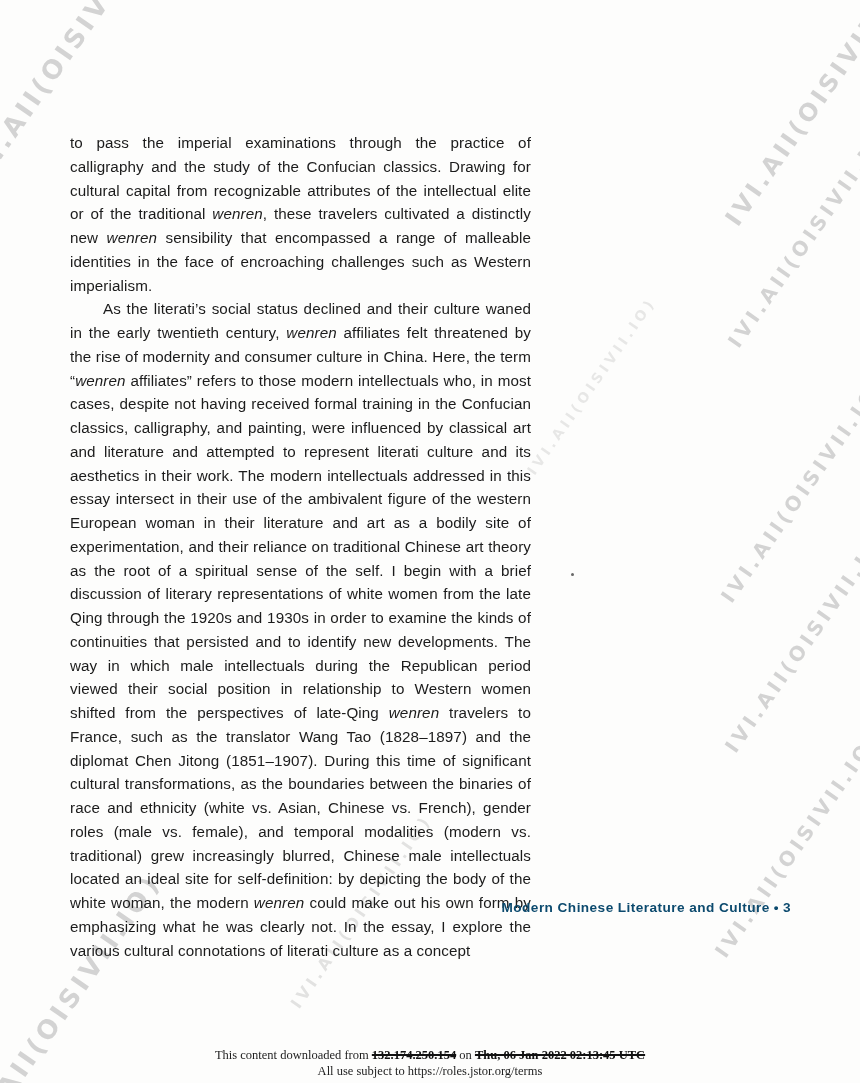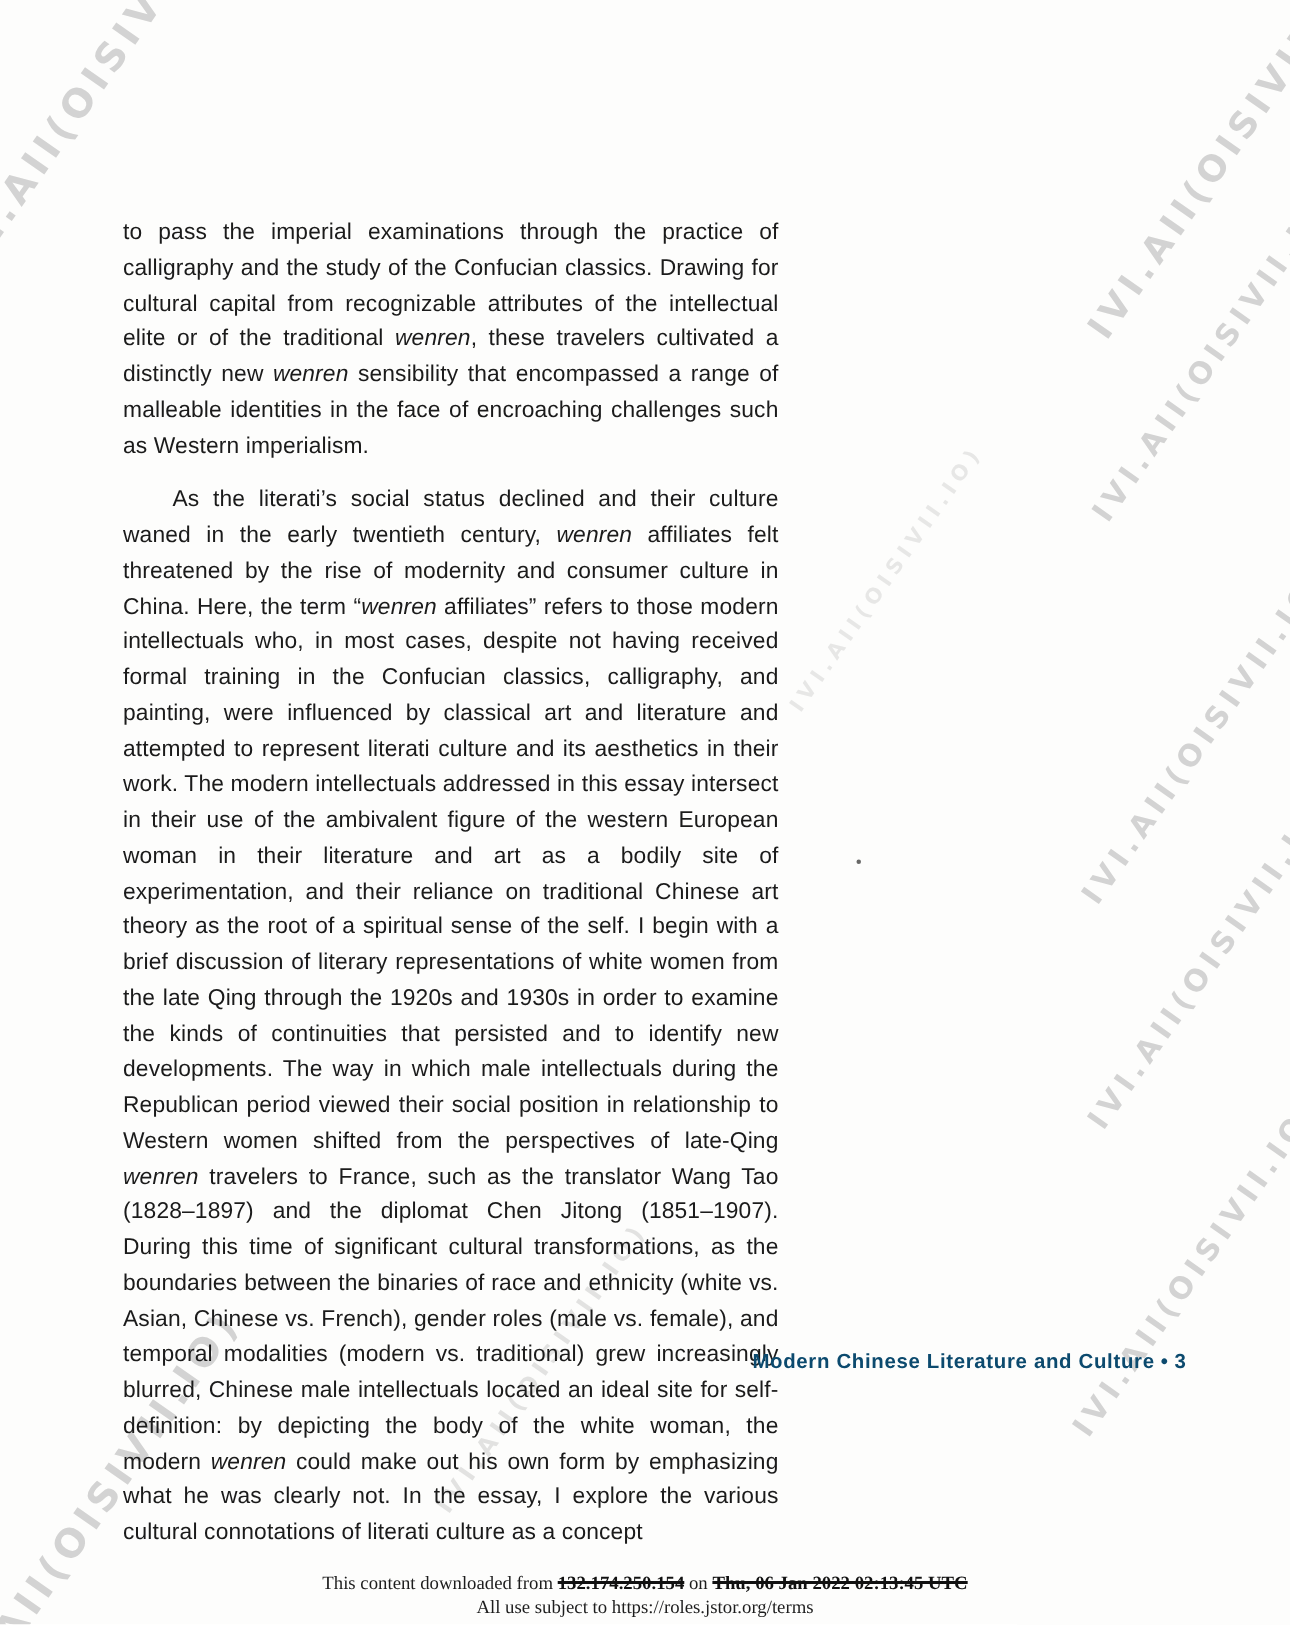--- a/index.html
+++ b/index.html
@@ -12,21 +12,21 @@
   }
 
   
   .text-block {
     position:absolute;
     left:70px; top:131px; width:461px;
     font-size:15.2px; line-height:23.75px;
     color:#1b1b1b;
     letter-spacing:0.1px;
   }
-  .text-block p { margin:12px; text-align:justify; }
+  .text-block p { margin:0; text-align:justify; }
   .text-block p + p { text-indent:33px; }
   .text-block em { font-style:italic; }
 
   
   .journal-line {
     position:absolute;
     top:900px; right:69px;
     font-weight:700; font-size:13.6px;
     color:#0c4a6e;
     letter-spacing:0.45px;

